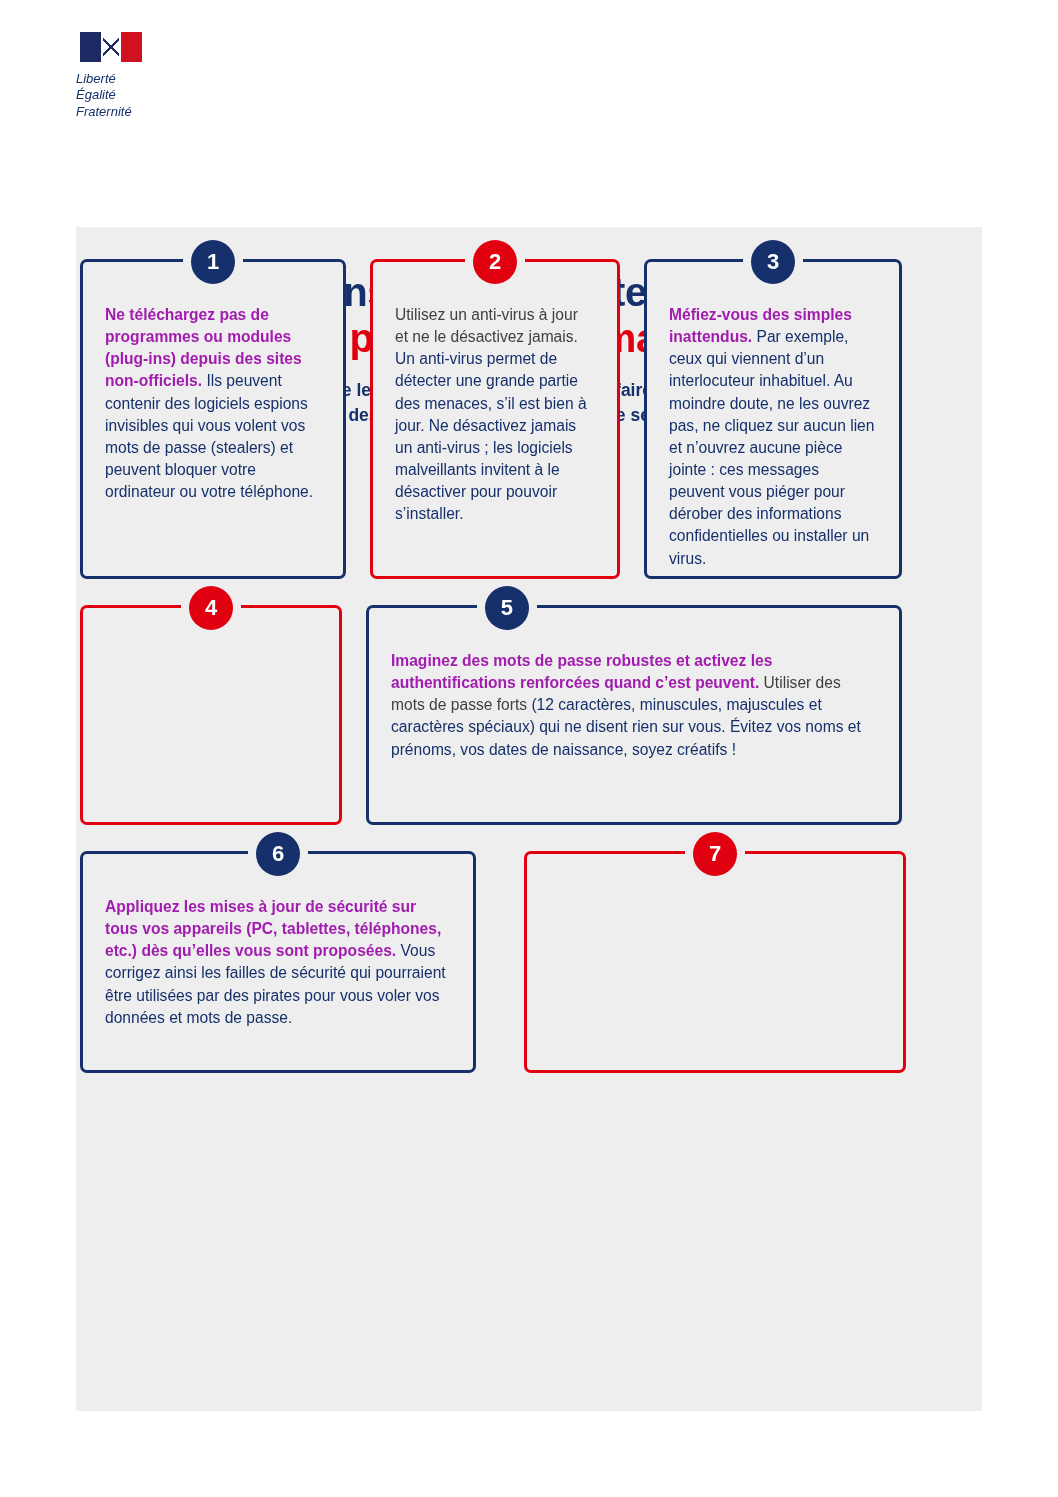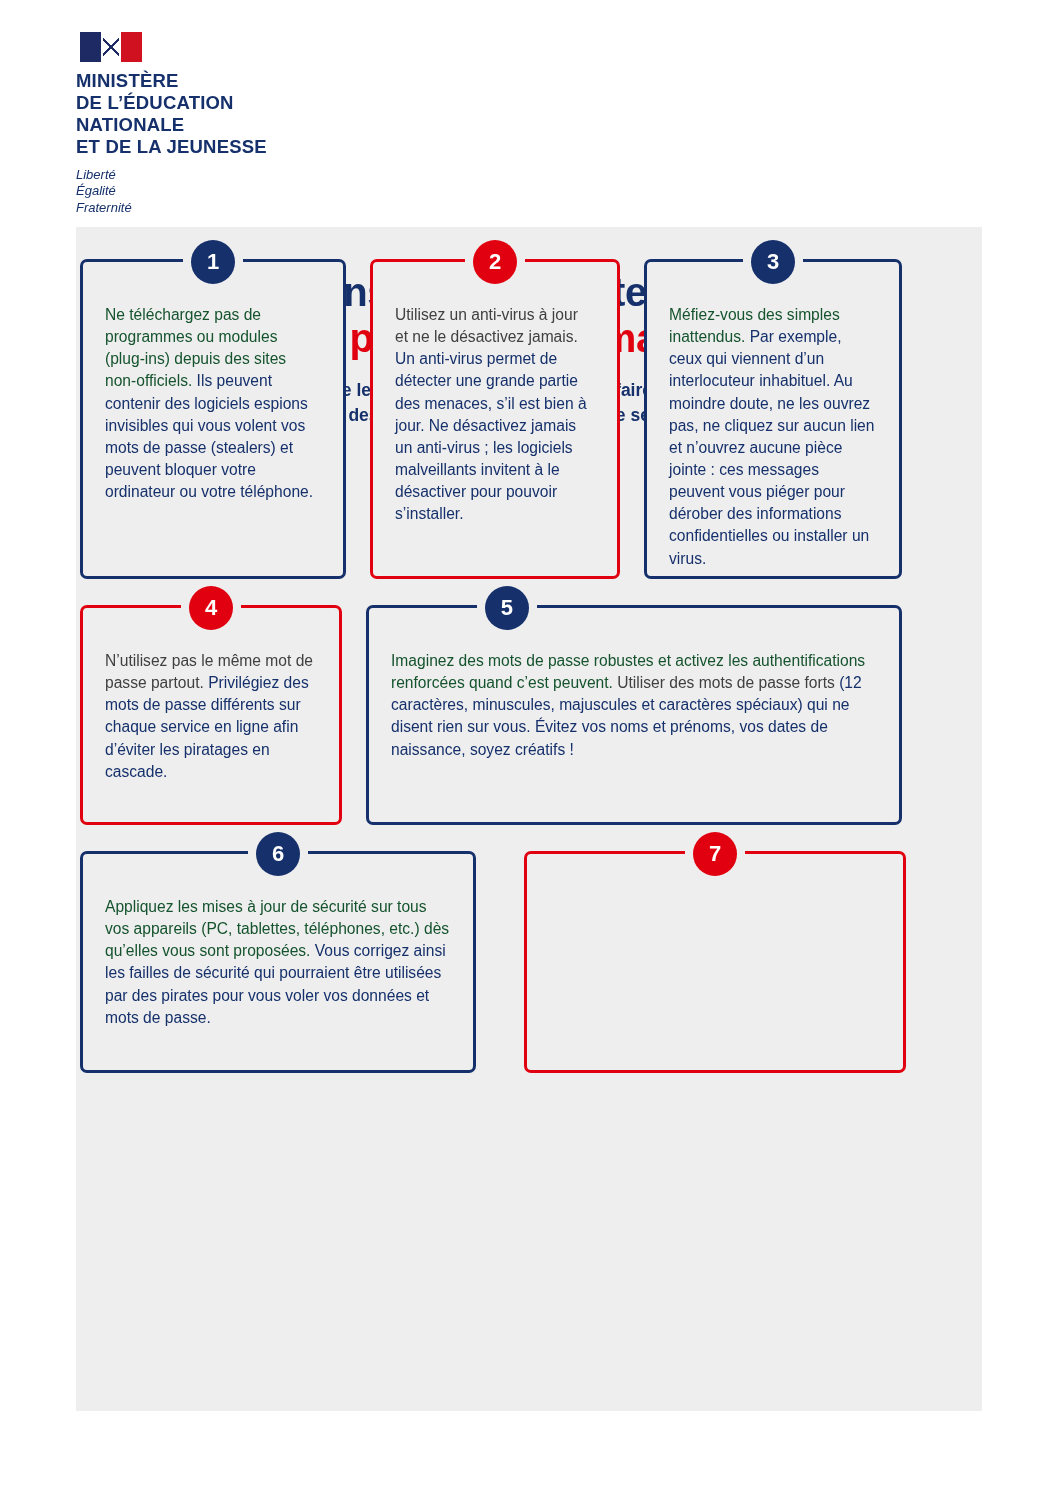--- a/index.html
+++ b/index.html
@@ -152,41 +152,37 @@
     background: #eeeeee;
   }
 
   .card p {
     margin: 0;
     font-size: 15.6px;
     line-height: 1.42;
     color: #15306b;
   }
   .lead-red {
-    color: #14532d;
-    font-weight: normal;
+    color: #a21caf;
+    font-weight: bold;
   }
   .lead-blue {
     color: #404040;
     font-weight: normal;
   }
 </style>
 </head>
 <body>
 
 <div class="logo-block">
   <div class="flag">
     <div class="band blue"></div>
     <div class="band white"></div>
     <div class="band red"></div>
   </div>
-  <div class="ministry-name" style="white-space: pre-line;">MINISTÈRE
-DE L’ÉDUCATION
-NATIONALE
-ET DE LA JEUNESSE</div>
   <div class="devise" style="white-space: pre-line;">Liberté
 Égalité
 Fraternité</div>
 </div>
 
 <div class="panel">
   <div class="title">
     <span>7 conseils pour lutter contre</span>
     <span class="red">le piratage informatique</span>
   </div>
@@ -222,24 +218,20 @@
         <span class="lead-red">Méfiez-vous des simples inattendus.</span>
         <span> Par exemple, ceux qui viennent d’un interlocuteur inhabituel. Au moindre doute, ne les ouvrez pas, ne cliquez sur aucun lien et n’ouvrez aucune pièce jointe : ces messages peuvent vous piéger pour dérober des informations confidentielles ou installer un virus.</span>
       </p>
     </div>
   </div>
 
   <div class="row" style="margin-bottom: 26px;">
     <div class="card red" style="width: 262px; height: 220px; margin-right: 24px;">
       <div class="notch"></div>
       <div class="badge red">4</div>
-      <p>
-        <span class="lead-blue">N’utilisez pas le même mot de passe partout.</span>
-        <span> Privilégiez des mots de passe différents sur chaque service en ligne afin d’éviter les piratages en cascade.</span>
-      </p>
     </div>
 
     <div class="card" style="width: 536px; height: 220px;">
       <div class="notch" style="left: 26%;"></div>
       <div class="badge" style="left: 26%;">5</div>
       <p>
         <span class="lead-red">Imaginez des mots de passe robustes et activez les authentifications renforcées quand c’est peuvent.</span>
         <span class="lead-blue"> Utiliser des mots de passe forts</span>
         <span> (12 caractères, minuscules, majuscules et caractères spéciaux) qui ne disent rien sur vous. Évitez vos noms et prénoms, vos dates de naissance, soyez créatifs !</span>
       </p>

